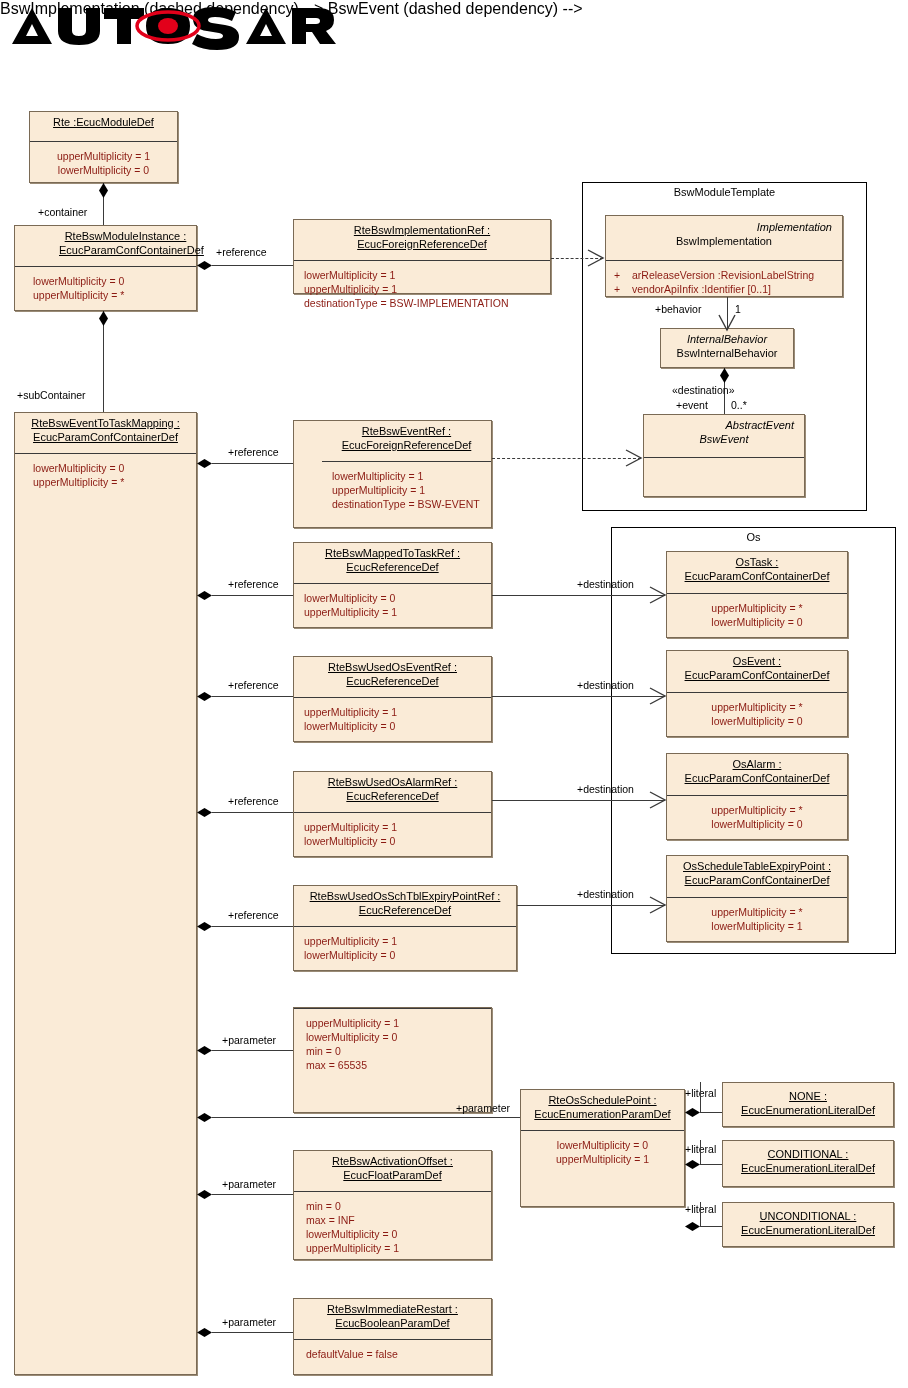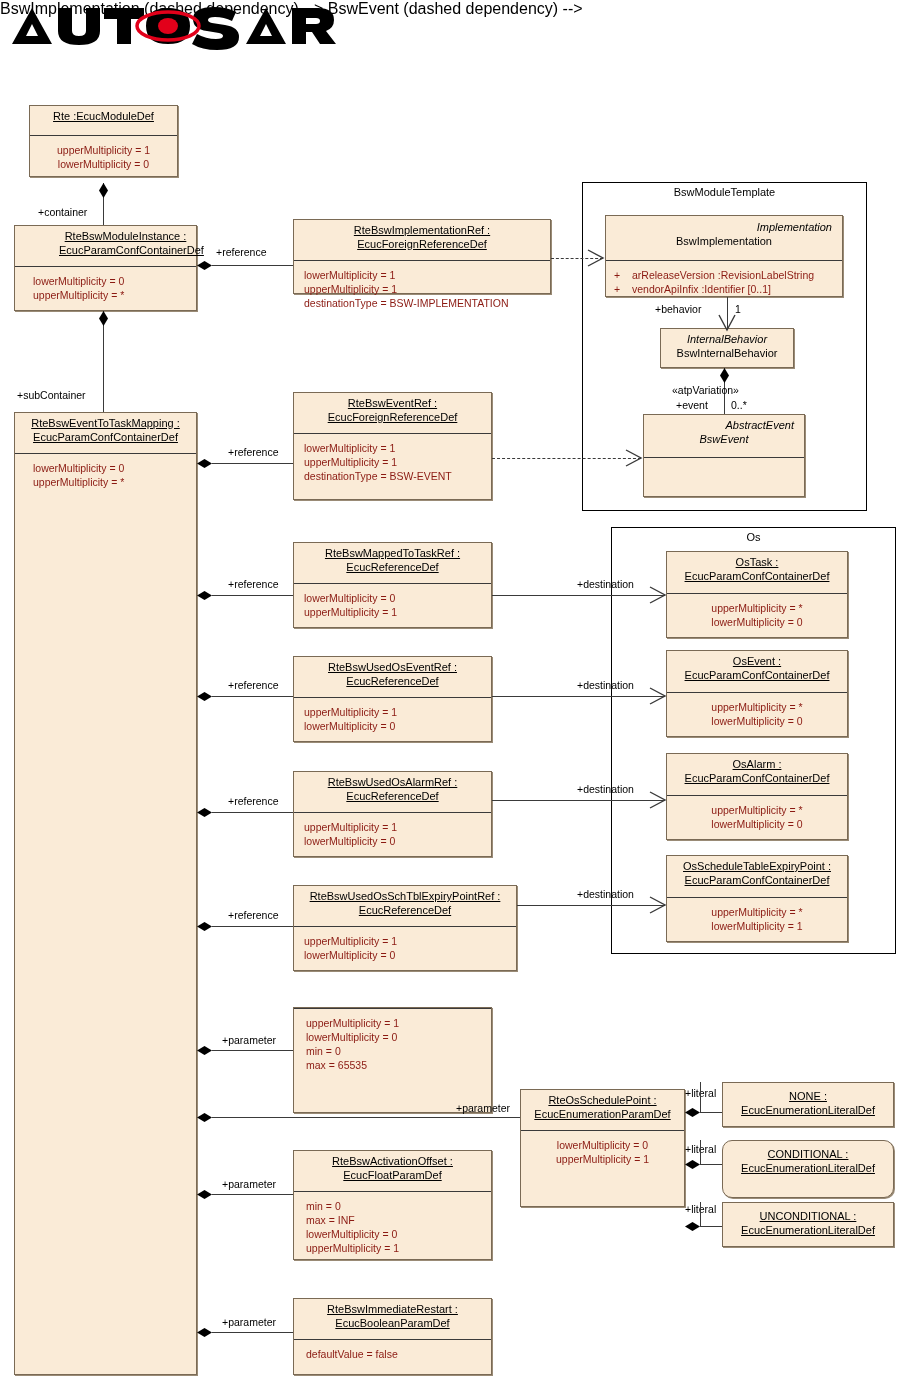--- a/index.html
+++ b/index.html
@@ -192,21 +192,21 @@
     <div class="pkgname">BswModuleTemplate</div>
   </div>
 
   <div class="pkg" style="left:567px; top:527px; width:285px; height:427px;margin-left:44px;">
     <div class="pkgname">Os</div>
   </div>
 
   
 
   
-  <div class="uml" style="left:29px; top:105px; width:149px; height:72px;">
+  <div class="uml" style="left:29px; top:111px; width:149px; height:72px;">
     <div class="hdr" style="height:29px;">
       <span class="ln u">Rte :EcucModuleDef</span>
     </div>
     <div class="sep"></div>
     <div class="body c">
       <span class="ln">upperMultiplicity = 1</span>
       <span class="ln">lowerMultiplicity = 0</span>
     </div>
   </div>
 
@@ -246,21 +246,21 @@
     </div>
     <div class="sep"></div>
     <div class="body" style="padding-left:10px;">
       <span class="ln">lowerMultiplicity = 1</span>
       <span class="ln">upperMultiplicity = 1</span>
       <span class="ln">destinationType = BSW-IMPLEMENTATION</span>
     </div>
   </div>
 
   
-  <div class="uml" style="left:293px; top:392px; width:199px; height:108px;">
+  <div class="uml" style="left:293px; top:420px; width:199px; height:108px;padding-left:28px;">
     <div class="hdr" style="height:40px;">
       <span class="ln u">RteBswEventRef :</span>
       <span class="ln u">EcucForeignReferenceDef</span>
     </div>
     <div class="sep"></div>
     <div class="body" style="padding-left:10px;">
       <span class="ln">lowerMultiplicity = 1</span>
       <span class="ln">upperMultiplicity = 1</span>
       <span class="ln">destinationType = BSW-EVENT</span>
     </div>
@@ -373,21 +373,21 @@
 
   
   <div class="uml" style="left:722px; top:1082px; width:172px; height:45px;">
     <div class="hdr" style="height:43px; padding-top:7px;">
       <span class="ln u">NONE :</span>
       <span class="ln u">EcucEnumerationLiteralDef</span>
     </div>
   </div>
 
   
-  <div class="uml" style="left:722px; top:1140px; width:172px; height:58px;border-radius:10px;">
+  <div class="uml" style="left:722px; top:1140px; width:172px; height:47px;">
     <div class="hdr" style="height:43px; padding-top:7px;">
       <span class="ln u">CONDITIONAL :</span>
       <span class="ln u">EcucEnumerationLiteralDef</span>
     </div>
   </div>
 
   
   <div class="uml" style="left:722px; top:1202px; width:172px; height:45px;">
     <div class="hdr" style="height:43px; padding-top:7px;">
       <span class="ln u">UNCONDITIONAL :</span>
@@ -620,17 +620,17 @@
     <svg width="20" height="20">
         <polyline points="2,2 10,17 18,2" fill="none" stroke="#3a3a3a" stroke-width="1.4"></polyline>
       </svg>
   </div>
   <div class="lbl" style="left:655px; top:303px;">+behavior</div>
   <div class="lbl" style="left:735px; top:303px;">1</div>
 
   
   <div class="v" style="left:724px; top:368px; height:46px;"></div>
   <div class="diav" style="left:720px; top:368px;"></div>
-  <div class="lbl" style="left:672px; top:384px;">«atpVariation»</div>
+  <div class="lbl" style="left:672px; top:384px;">«destination»</div>
   <div class="lbl" style="left:676px; top:399px;">+event</div>
   <div class="lbl" style="left:731px; top:399px;">0..*</div>
 
 </div>
 
 </body></html>

